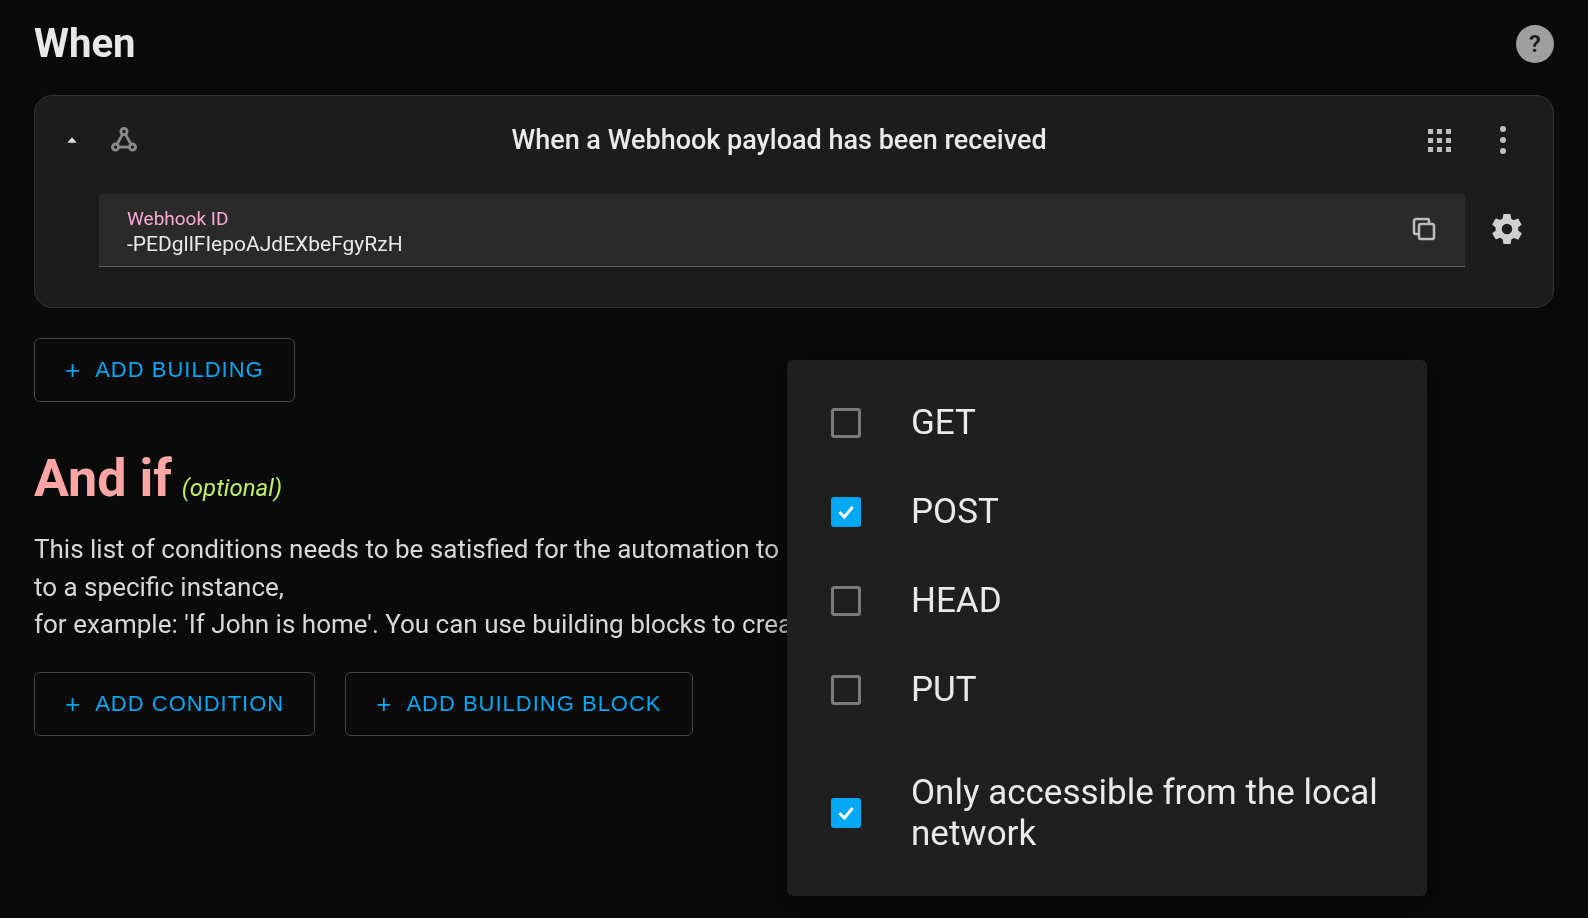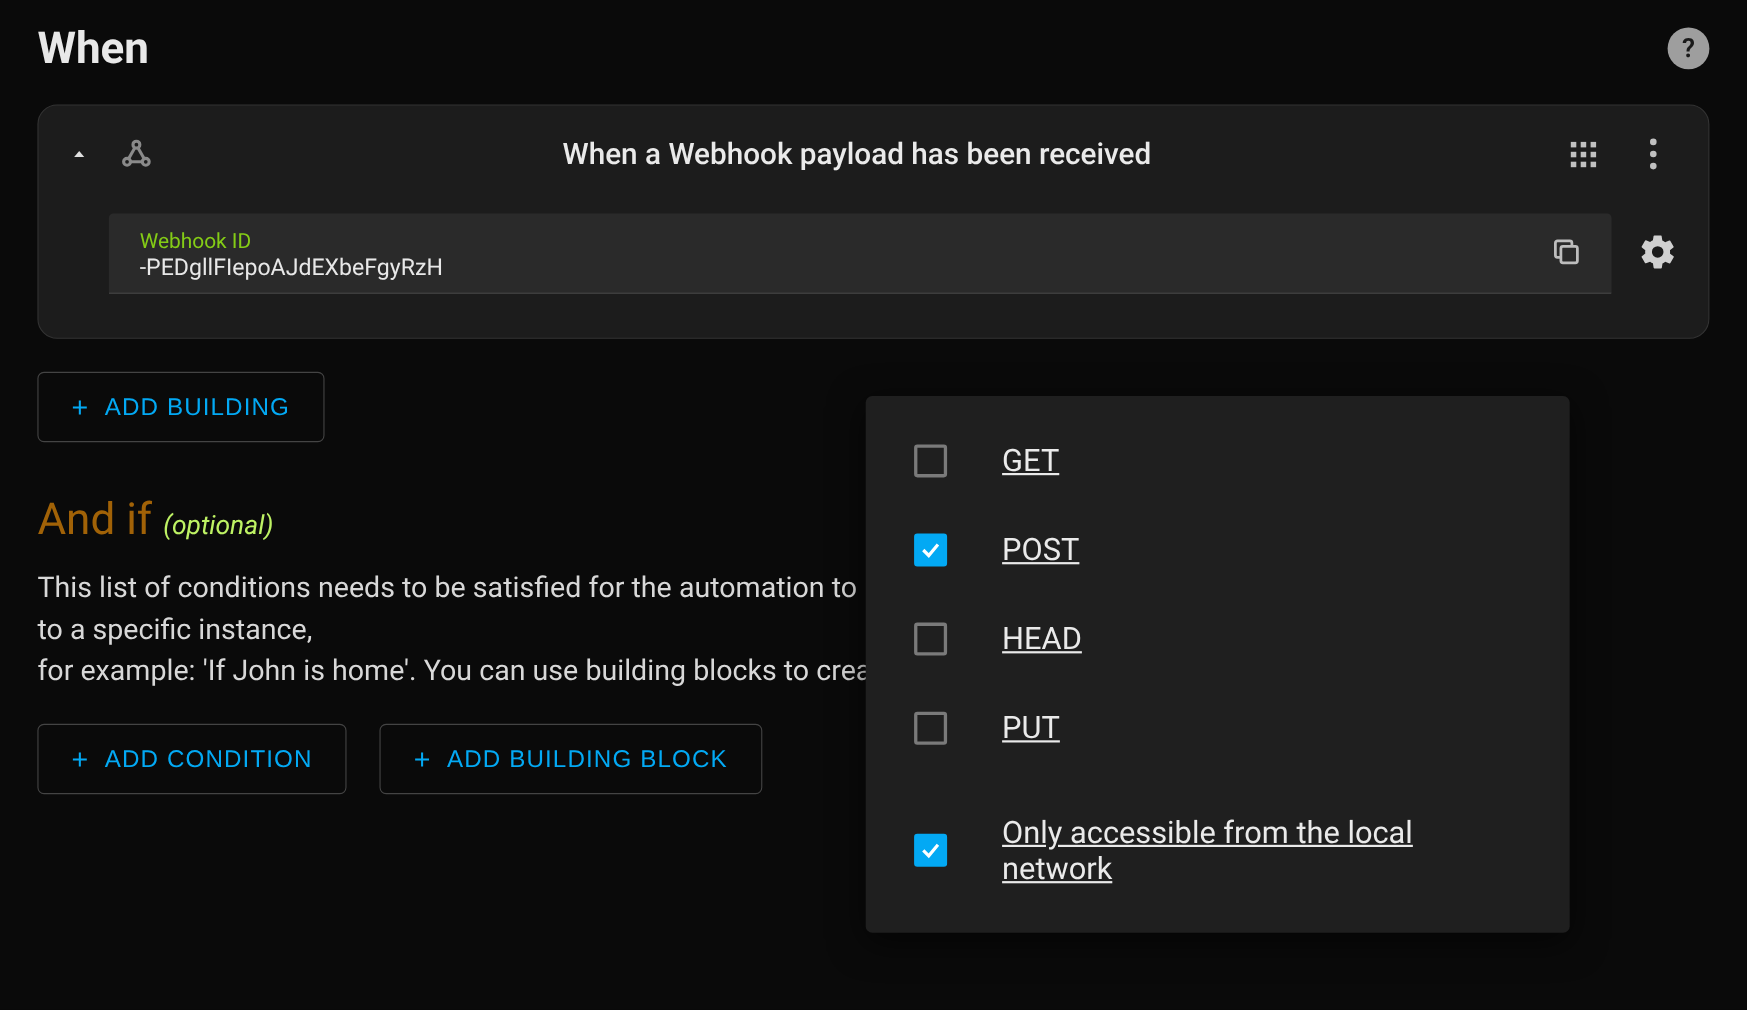--- a/index.html
+++ b/index.html
@@ -129,21 +129,21 @@
   padding: 12px 18px 10px 28px;
   display: flex;
   align-items: center;
   border-radius: 4px 4px 0 0;
 }
 
 .field-inner { flex: 1; }
 
 .field-label {
   font-size: 19px;
-  color: #84cc16;
+  color: #f9a8d4;
   margin-bottom: 2px;
 }
 
 .field-value {
   font-size: 21px;
   color: #e8e8e8;
   background: transparent;
   border: none;
   outline: none;
   width: 100%;
@@ -192,23 +192,23 @@
   font-weight: 400;
 }
 
 .andif-row {
   display: flex;
   align-items: baseline;
   gap: 10px;
   margin-bottom: 22px;
 }
 .andif-title {
-  font-size: 40px;
-  font-weight: 400;
-  color: #a16207;
+  font-size: 52px;
+  font-weight: 700;
+  color: #fca5a5;
 }
 .andif-opt {
   font-size: 24px;
   color: #bef264;
   font-style: italic;
 }
 
 .cond-desc {
   font-size: 26px;
   line-height: 1.45;
@@ -250,23 +250,22 @@
 }
 .checkbox.checked {
   background: #03a9f4;
   border-color: #03a9f4;
 }
 .checkbox svg {
   width: 20px; height: 20px; fill: none; stroke: #fff; stroke-width: 3.5;
 }
 
 .popup-label {
-  font-size: 28px;
+  font-size: 35px;
   color: #eaeaea;
-  text-decoration: underline;
 }
 
 .popup-sep {
   height: 14px;
 }
 </style>
 </head>
 <body>
 
 <div class="container">

